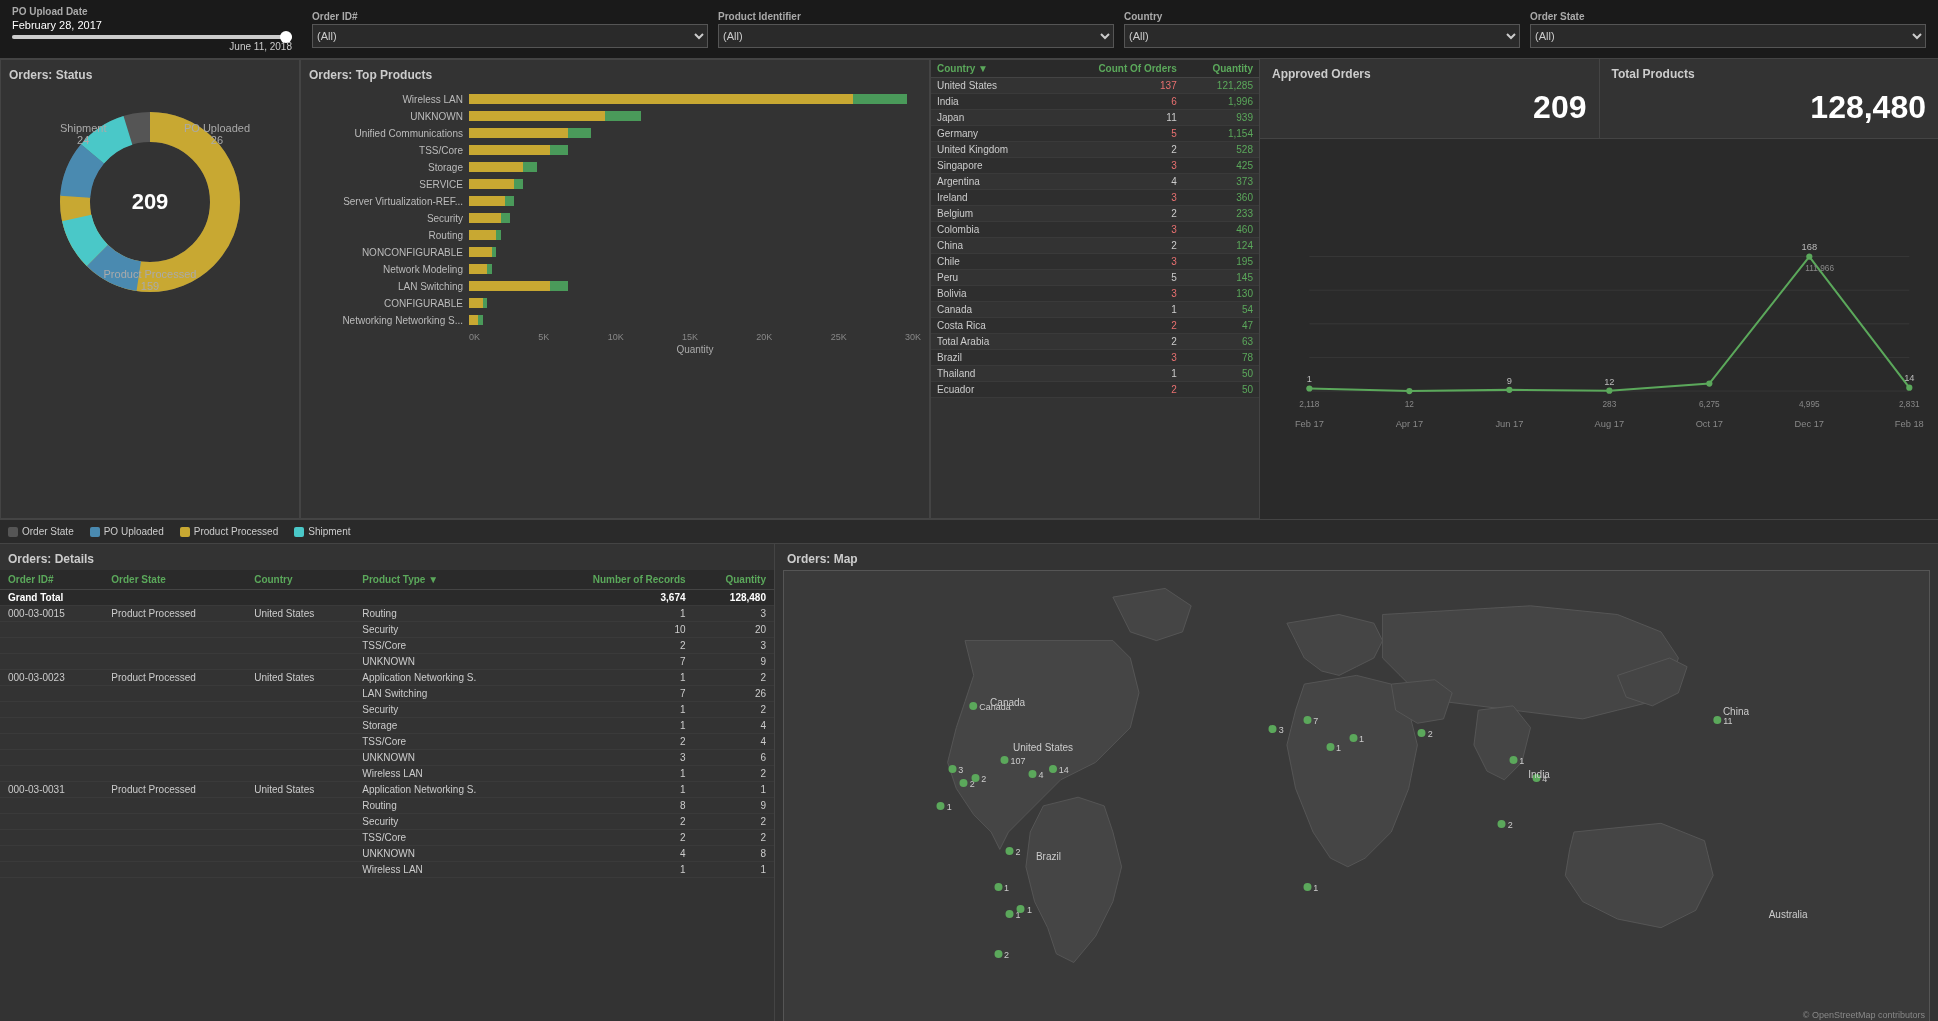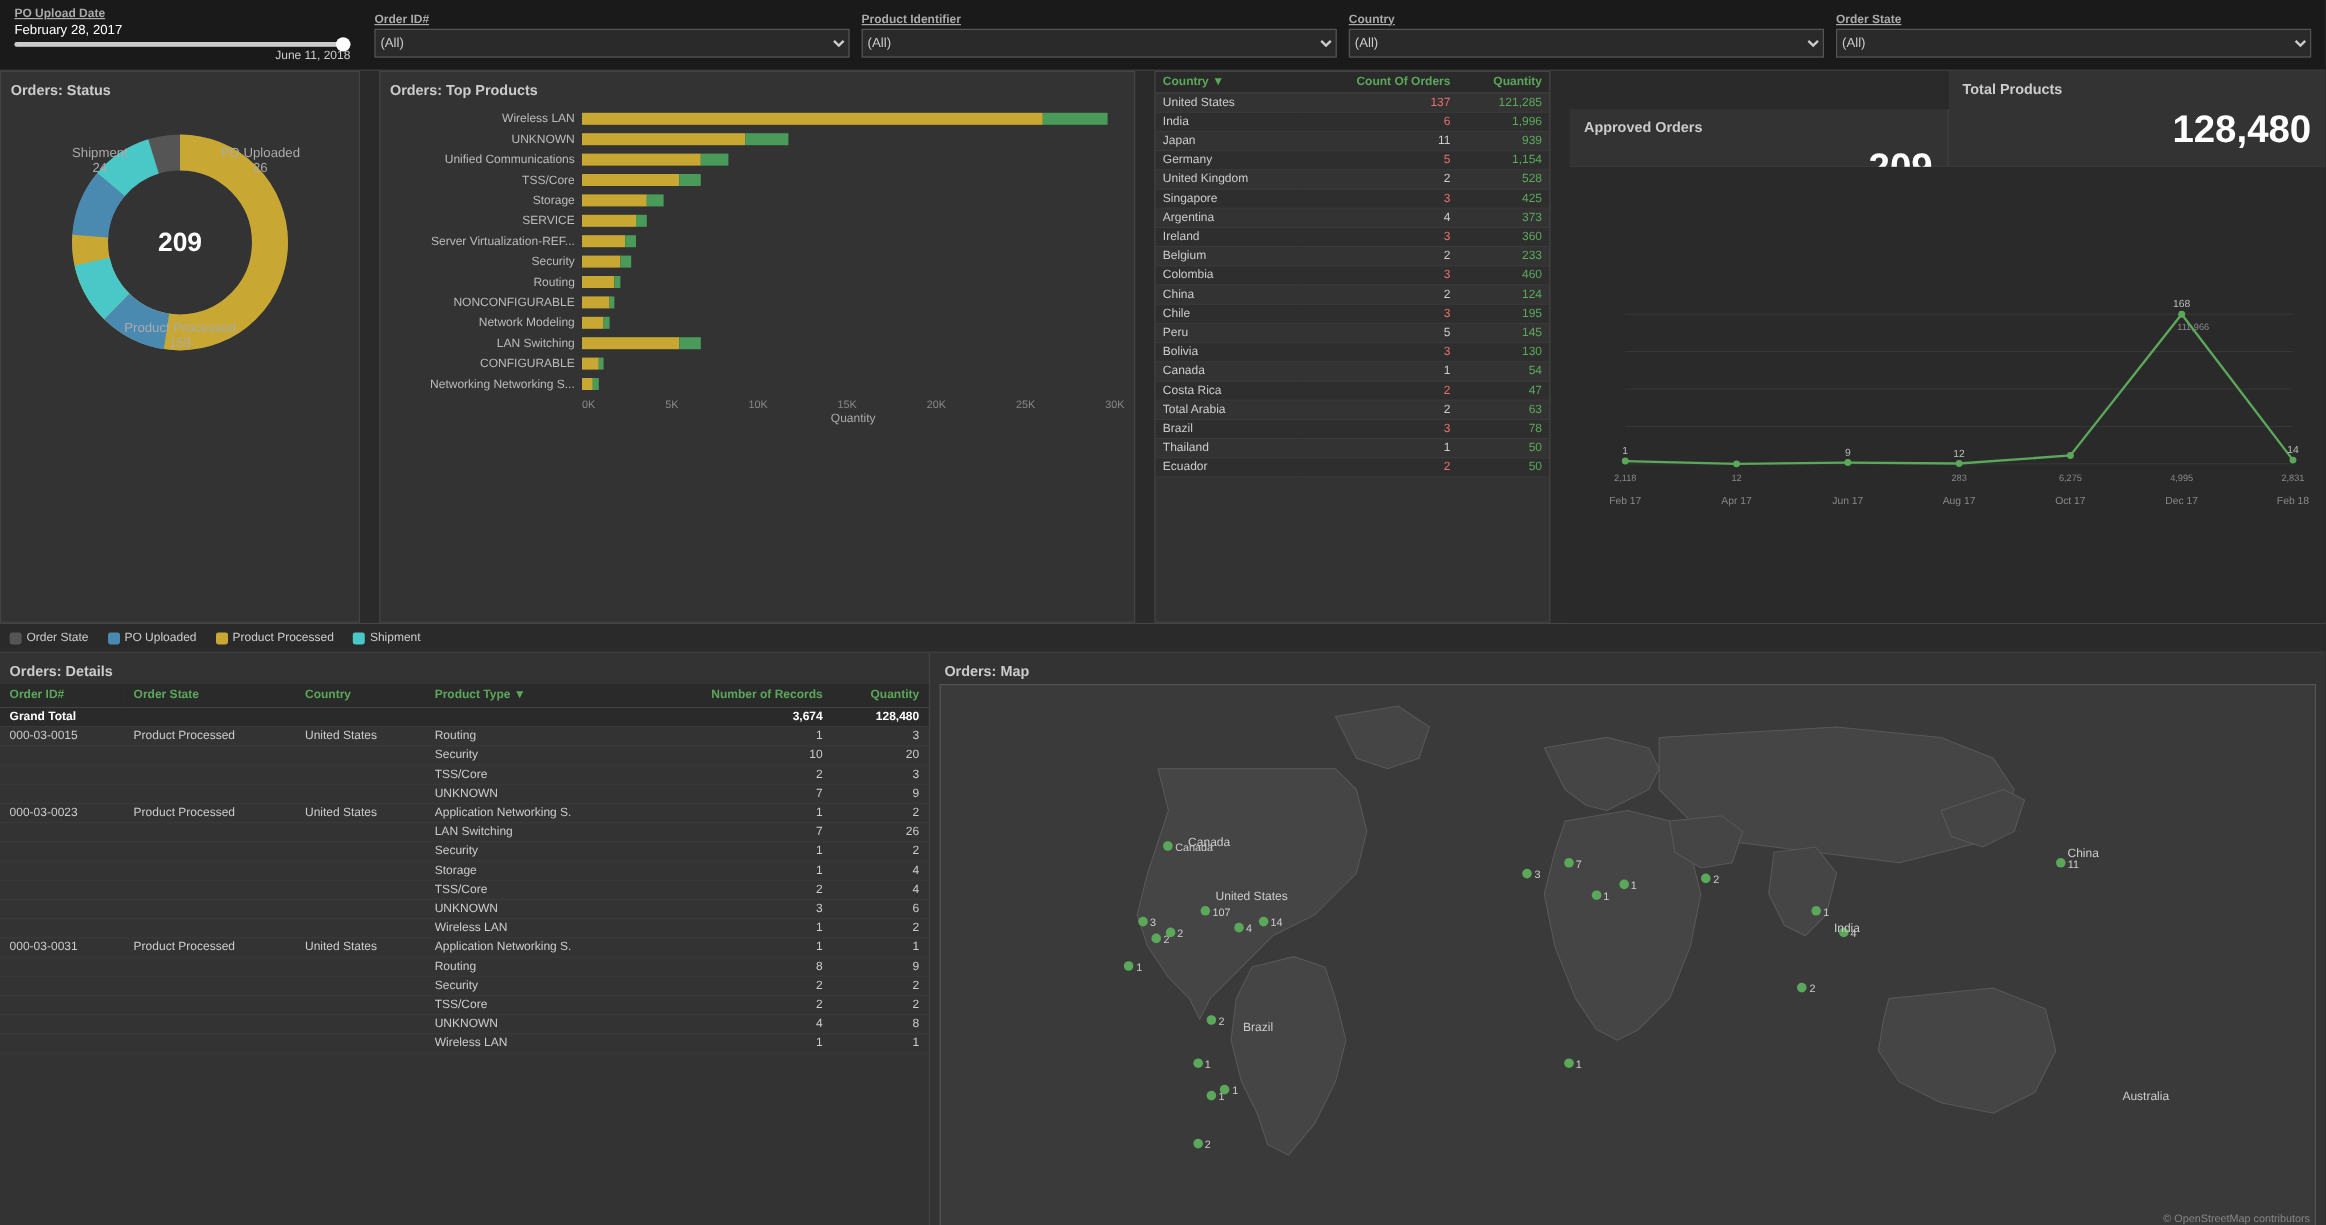--- a/index.html
+++ b/index.html
@@ -24,21 +24,20 @@
     }
     .filter-group {
       display: flex;
       flex-direction: column;
       gap: 2px;
     }
     .filter-label {
       color: #aaa;
       font-size: 10px;
       font-weight: bold;
-      text-decoration: underline;
     }
     .filter-value {
       color: #fff;
       font-size: 11px;
     }
     .filter-range {
       display: flex;
       flex-direction: column;
     }
     .range-slider {
@@ -72,21 +71,20 @@
       justify-content: space-between;
       width: 280px;
       font-size: 10px;
       color: #ccc;
     }
 
     
     .main-content {
       display: flex;
       height: 460px;
-      gap: 16px;
     }
 
     
     .panel {
       background: #333;
       border: 1px solid #444;
       padding: 8px;
       overflow: hidden;
     }
     .panel-title {
@@ -250,21 +248,20 @@
     .approved-row {
       display: flex;
       height: 80px;
       border-bottom: 1px solid #444;
     }
     .approved-panel {
       flex: 1;
       background: #333;
       padding: 8px 12px;
       border-right: 1px solid #444;
-      margin-top: 32px;
     }
     .approved-number {
       font-size: 32px;
       font-weight: bold;
       color: #fff;
       text-align: right;
       margin-top: 8px;
     }
     .total-products-panel {
       flex: 1;

